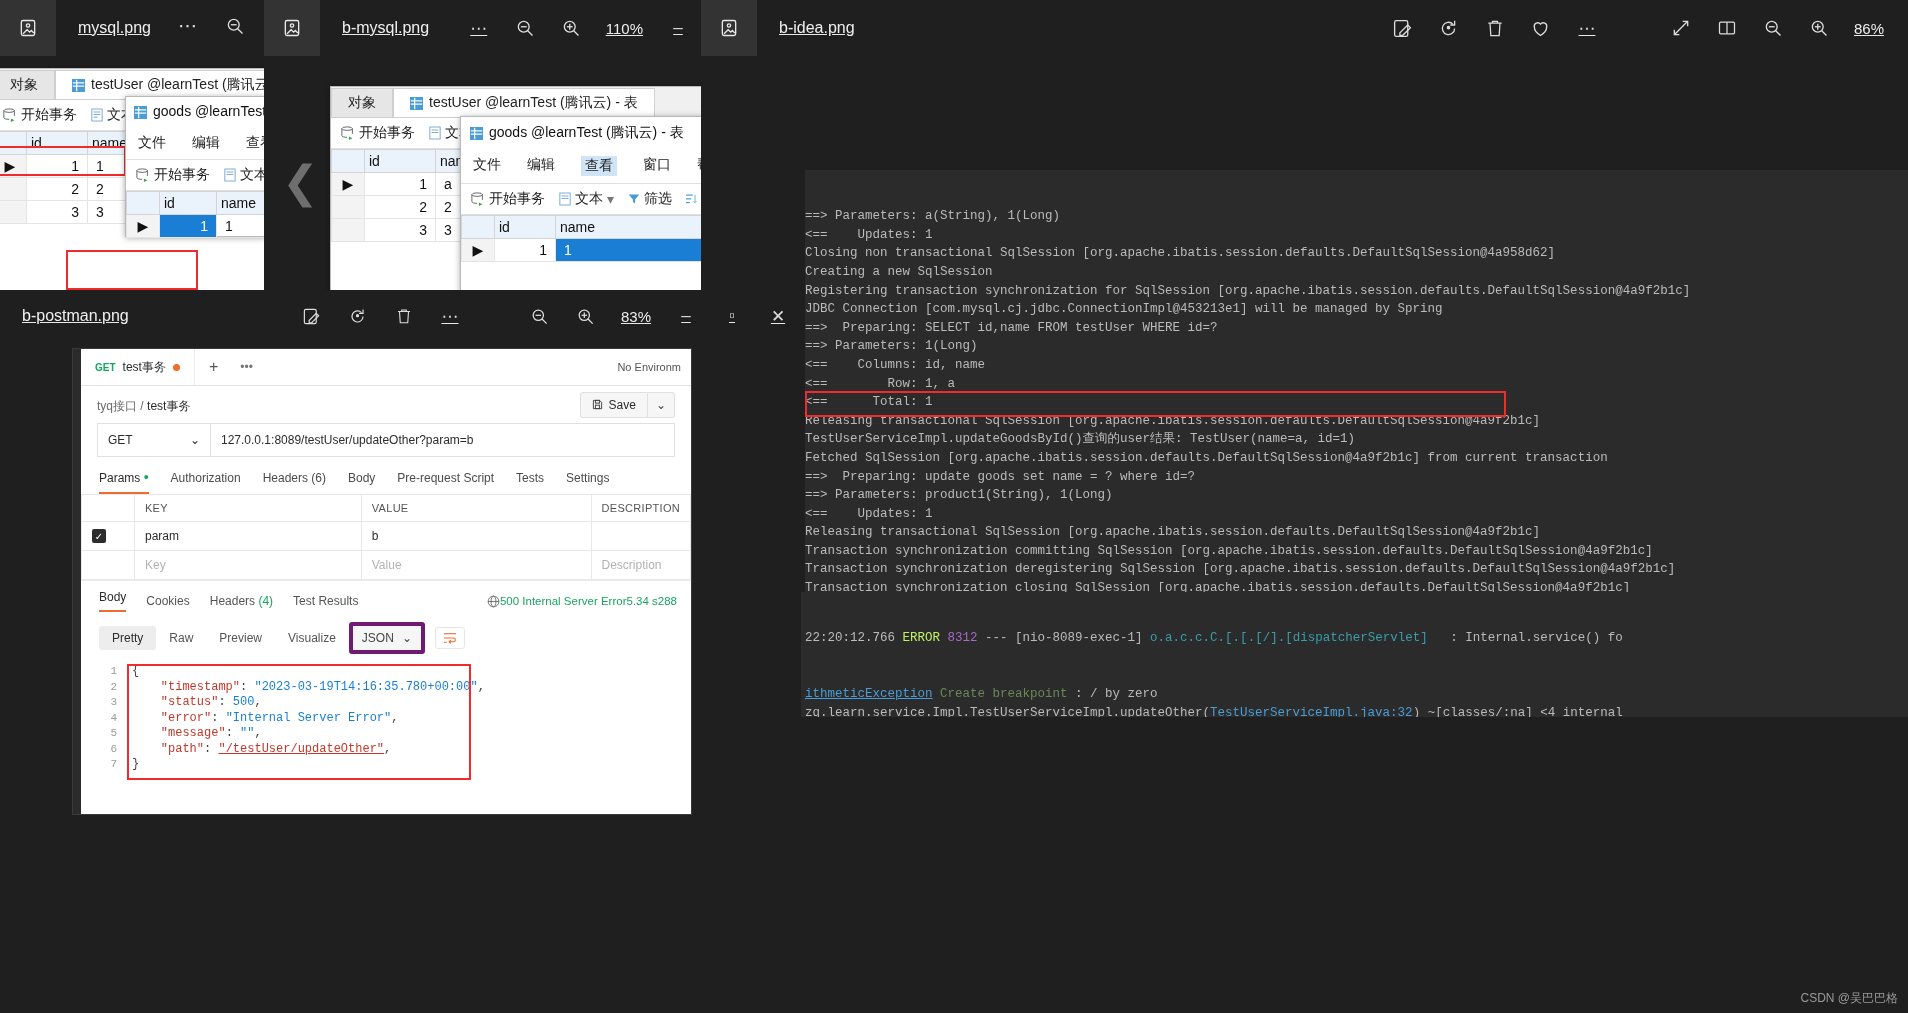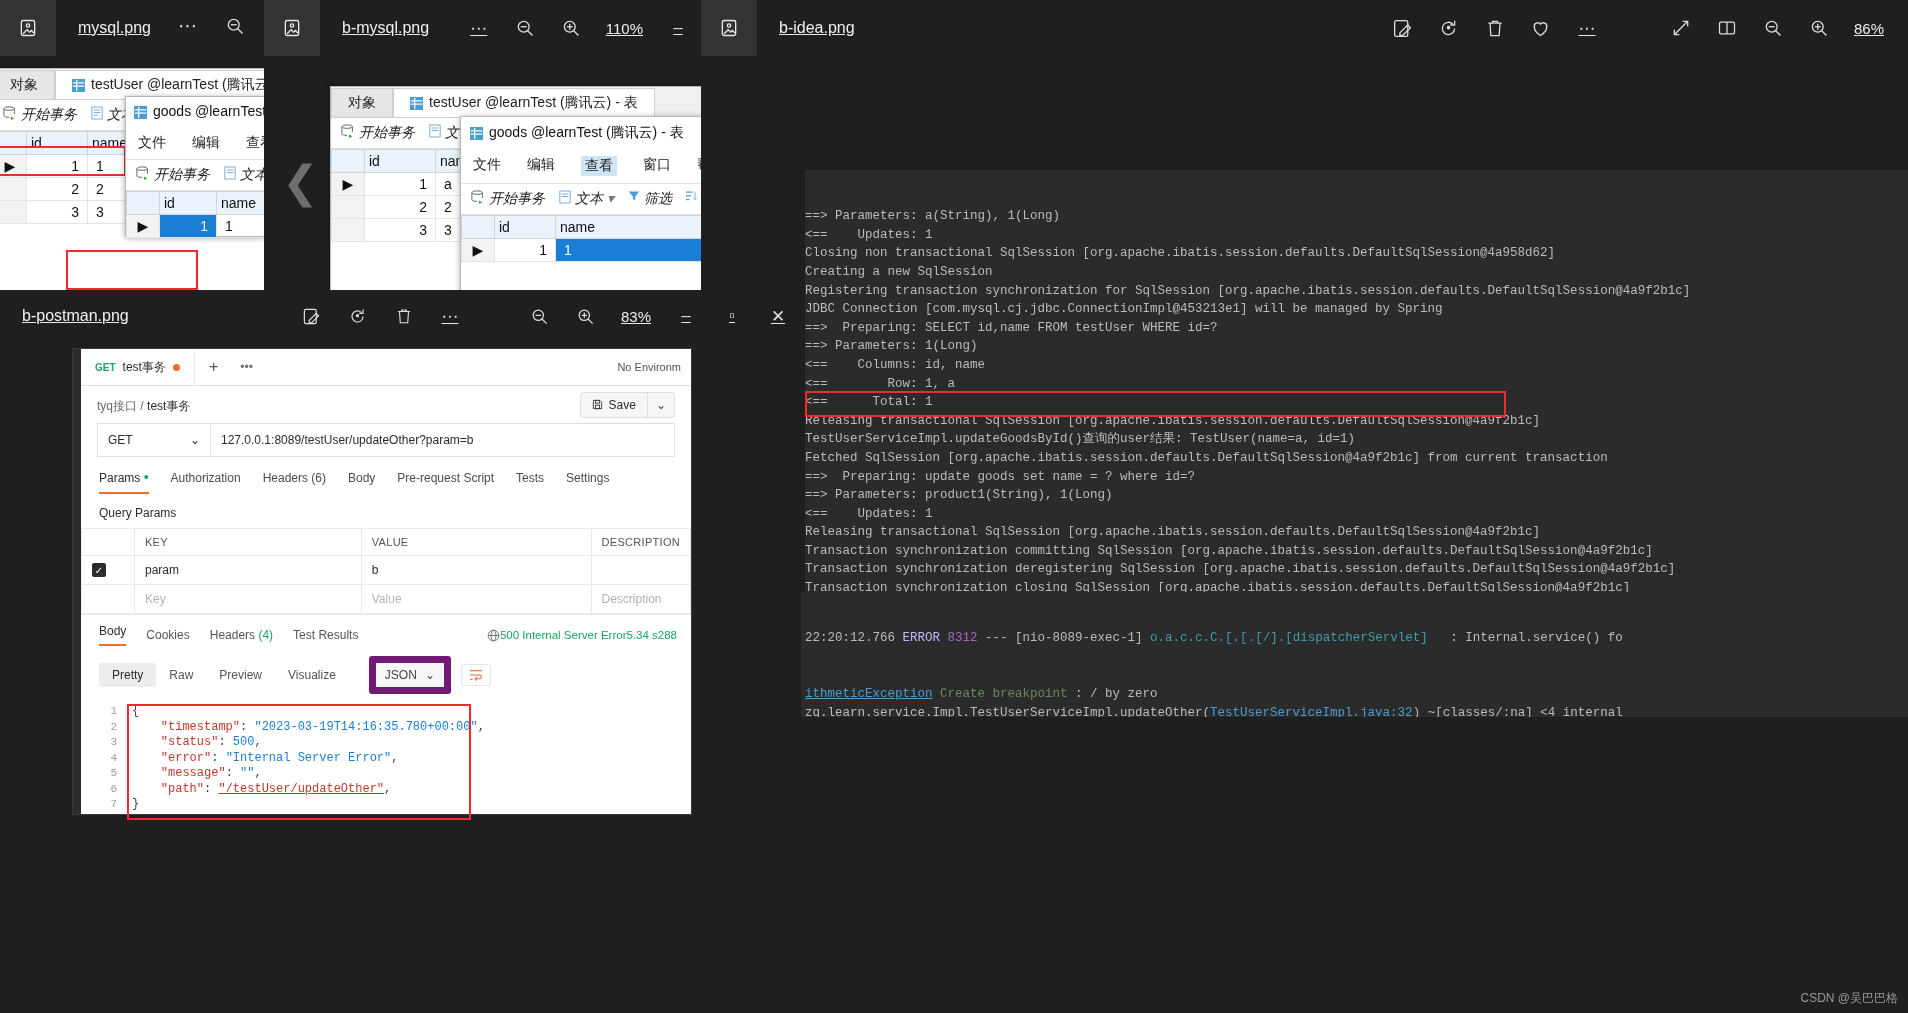--- a/index.html
+++ b/index.html
@@ -14,21 +14,21 @@
   svg{display:block;}
 
   
   .nav{position:absolute;background:#fff;border:1px solid #b9b9b9;box-shadow:0 1px 6px rgba(0,0,0,.35);font-family:"Liberation Sans",sans-serif;}
   .nav-tabs{display:flex;background:#f0f0f0;border-bottom:1px solid #cfcfcf;height:30px;align-items:flex-end;}
   .nav-tab{padding:5px 16px;font-size:14px;color:#222;background:#fff;border:1px solid #cfcfcf;border-bottom:none;display:flex;align-items:center;gap:6px;white-space:nowrap;}
   .nav-tab.inactive{background:#e6e6e6;}
   .nav-menu{display:flex;gap:26px;font-size:14px;color:#222;padding:7px 12px;border-bottom:1px solid #e0e0e0;white-space:nowrap;}
   .nav-menu .sel{background:#cfe4f7;padding:1px 4px;}
   .nav-toolbar{display:flex;gap:14px;align-items:center;font-size:14px;color:#222;padding:6px 10px;border-bottom:1px solid #e0e0e0;white-space:nowrap;}
-  .nav-toolbar .it{display:flex;gap:4px;font-style:italic;}
+  .nav-toolbar .it{display:flex;align-items:center;gap:4px;}
   .grid{border-collapse:collapse;font-size:14px;width:100%;}
   .grid th{background:#eaf2fb;border:1px solid #d4d4d4;font-weight:normal;text-align:left;padding:3px 4px;color:#111;}
   .grid td{border:1px solid #e4e4e4;padding:3px 8px;color:#111;}
   .grid td.num{text-align:right;}
   .grid td.sel{background:#1a7fd4;color:#fff;}
   .rowmark{width:16px;background:#f3f3f3;color:#333;text-align:center;}
   .redbox{position:absolute;border:2px solid #ef2b2b;pointer-events:none;}
 
   
   .pm{position:absolute;background:#fff;font-family:"Liberation Sans",sans-serif;}
@@ -47,31 +47,31 @@
   .pmtab{border-collapse:collapse;width:100%;font-size:12px;}
   .pmtab th{text-align:left;font-weight:normal;color:#555;border:1px solid #e8e8e8;padding:7px 10px;font-size:11px;letter-spacing:.3px;}
   .pmtab td{border:1px solid #e8e8e8;padding:7px 10px;color:#2c2c2c;}
   .pmtab td.ph{color:#b3b3b3;}
   .cbx{width:14px;height:14px;background:#2c2c2c;border-radius:2px;color:#fff;font-size:10px;display:flex;align-items:center;justify-content:center;}
   .pm-restabs{display:flex;gap:20px;align-items:center;font-size:12px;color:#555;padding:9px 18px 0;}
   .pm-restabs .on{color:#2c2c2c;border-bottom:2px solid #f06c2e;padding-bottom:6px;}
   .pm-chips{display:flex;gap:0;align-items:center;padding:10px 18px;}
   .chip{font-size:12px;color:#555;padding:5px 13px;border-radius:3px;}
   .chip.on{background:#ededed;color:#2c2c2c;}
-  .selbox{border:7px solid #701a75;border-radius:3px;font-size:12px;color:#444;padding:5px 9px;display:flex;gap:8px;align-items:center;margin-left:20px;background:#f6f6f6;}
+  .selbox{border:4px solid #701a75;border-radius:3px;font-size:12px;color:#444;padding:5px 9px;display:flex;gap:8px;align-items:center;margin-left:0;background:#f6f6f6;}
   .json{font-family:"Liberation Mono",monospace;font-size:12px;line-height:15.5px;}
   .jkey{color:#c0392b;}
   .jnum{color:#1a7fd4;}
   .jpunc{color:#444;}
   .jpath{color:#c0392b;text-decoration:underline;}
   .gutter{color:#9b9b9b;text-align:right;padding-right:9px;font-family:"Liberation Mono",monospace;font-size:11px;line-height:15.5px;}
 
   
   .console{position:absolute;background:#2b2b2b;font-family:"Liberation Mono",monospace;font-size:12.5px;line-height:18.6px;color:#bbbbbb;white-space:pre;overflow:hidden;}
-  .c-err{color:#c4b5fd;}
+  .c-err{color:#bef264;}
   .c-pid{color:#a66ac0;}
   .c-teal{color:#3a9dab;}
   .c-link{color:#4a9dd4;text-decoration:underline;}
   .c-bp{color:#6a8759;}
   .watermark{position:absolute;right:10px;bottom:6px;color:#9a9a9a;font-size:12px;}
   .chev{position:absolute;color:#6e6e6e;font-size:44px;font-weight:300;}
 </style>
 </head>
 <body>
 
@@ -567,21 +567,20 @@
       <div class="pm-reqtabs">
         <span class="on"><span>Params</span> <span style="color:#19a463;font-size:14px;line-height:0;">•</span></span>
         <span>Authorization</span>
         <span>Headers (6)</span>
         <span>Body</span>
         <span>Pre-request Script</span>
         <span>Tests</span>
         <span>Settings</span>
       </div>
 
-      <div class="pm-sub">Query Params</div>
 
       <table class="pmtab">
         <thead>
             <tr>
           <th style="width:34px"></th>
           <th style="width:225px">KEY</th>
           <th style="width:228px">VALUE</th>
           <th>DESCRIPTION</th>
         </tr>
           </thead>

